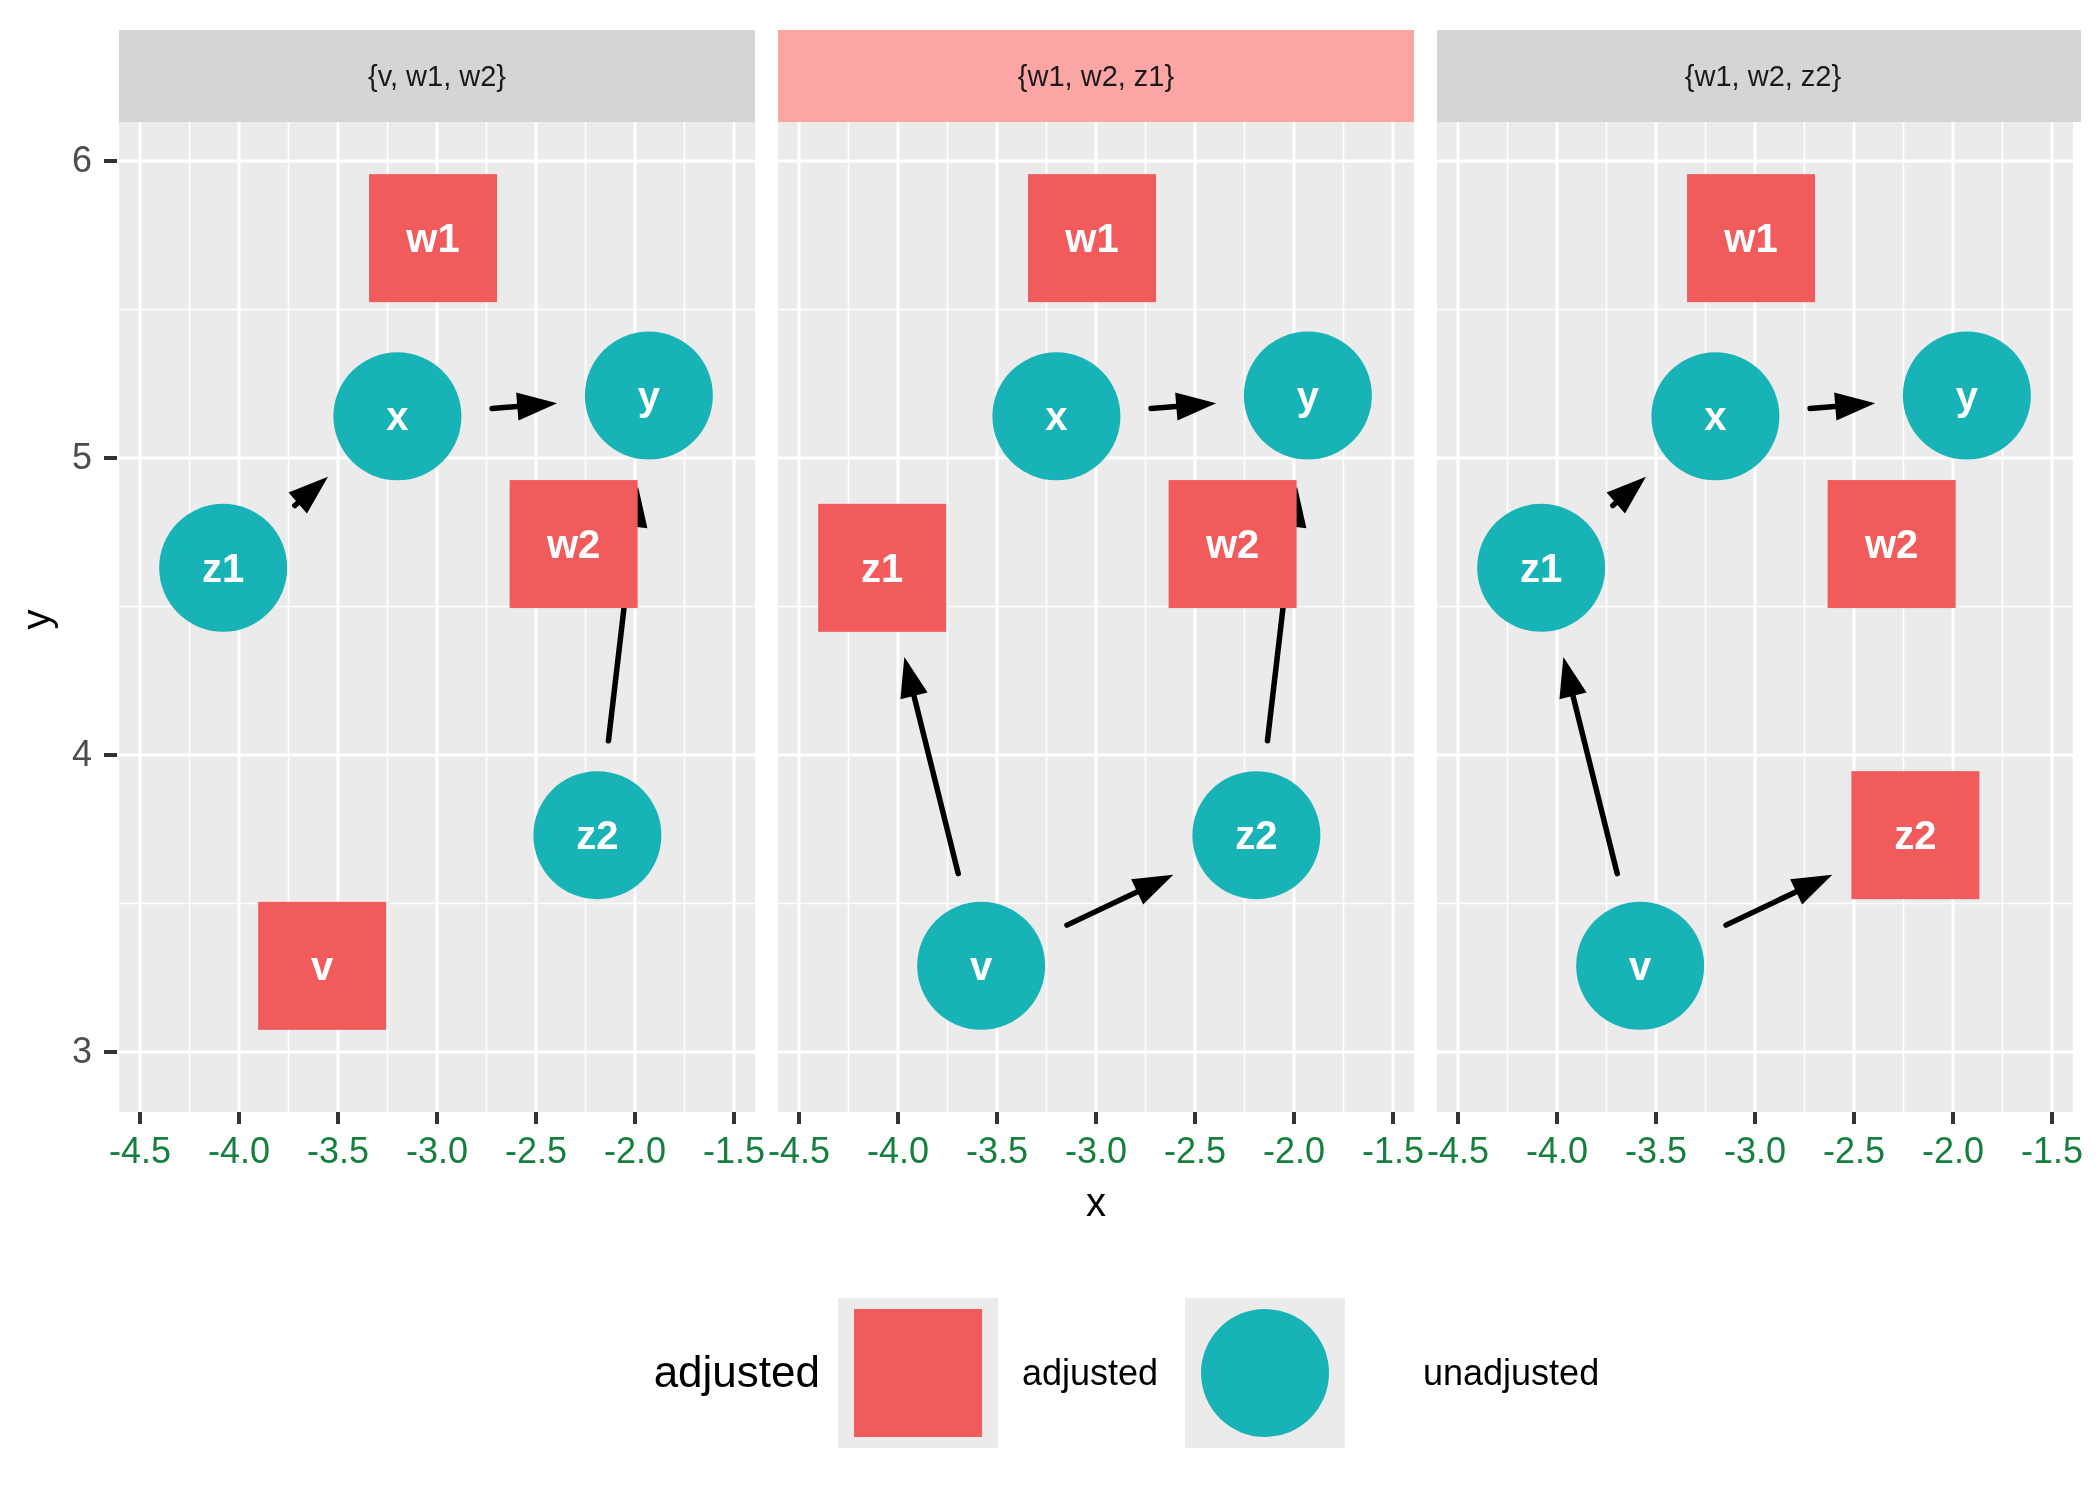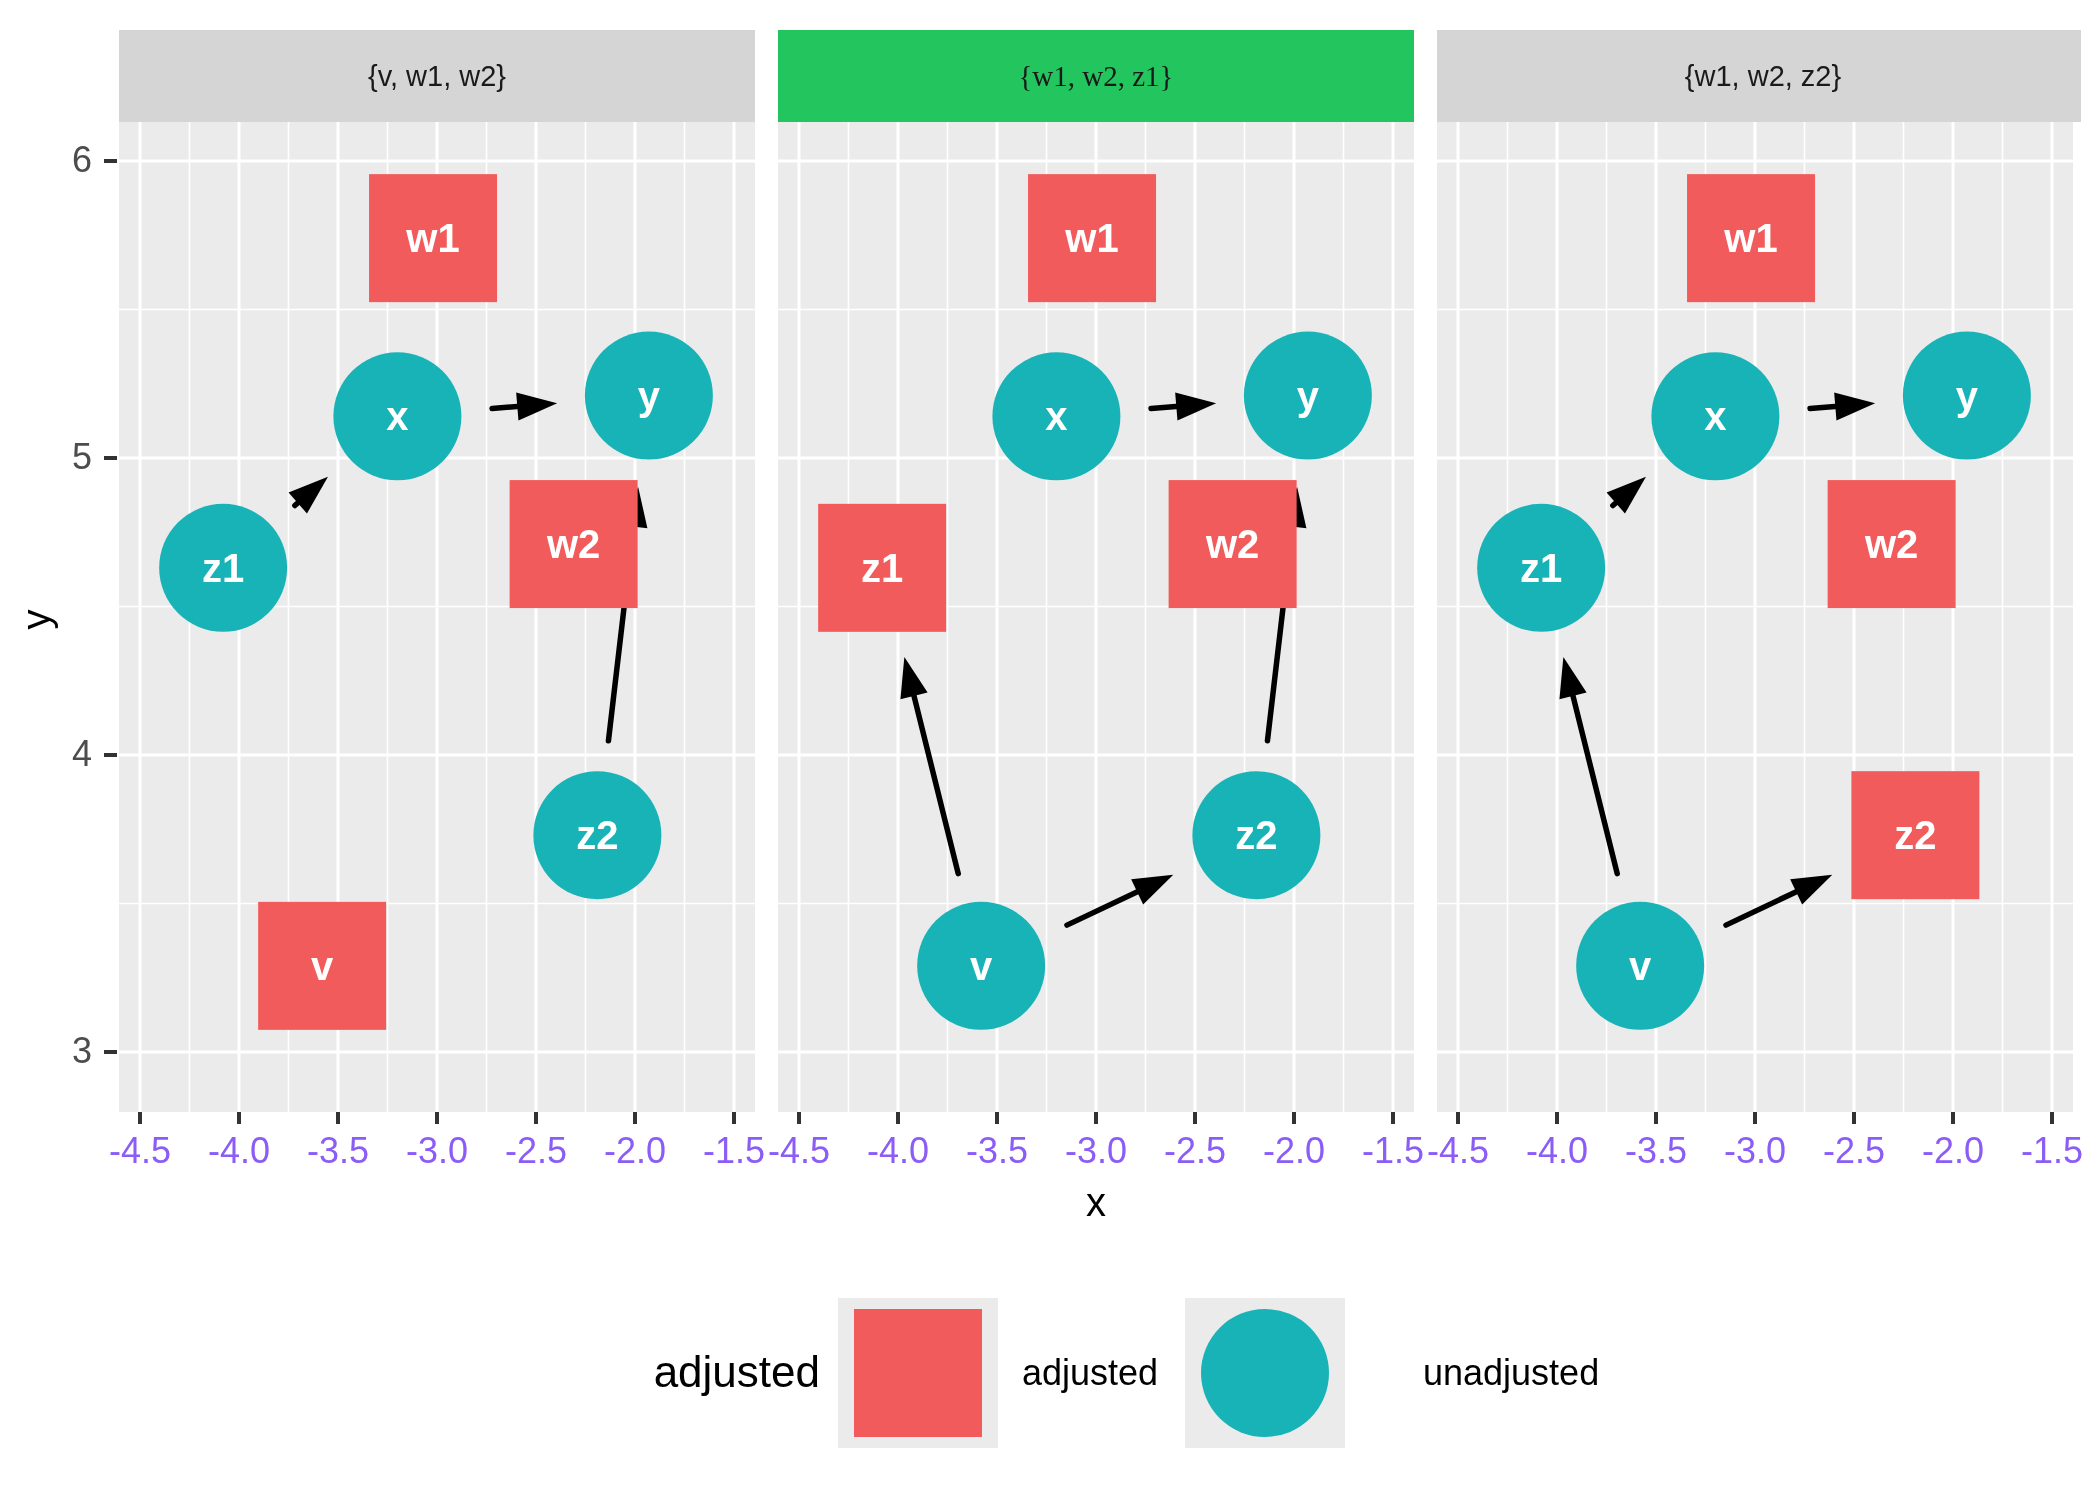--- a/index.html
+++ b/index.html
@@ -4,21 +4,21 @@
 <style>
   html,body{margin:0;padding:0;background:#ffffff;}
   .fig{position:relative;width:2100px;height:1500px;background:#ffffff;
        font-family:"Liberation Sans",sans-serif;overflow:hidden;}
   .strip{position:absolute;top:30px;height:92px;width:636px;
          display:flex;align-items:center;justify-content:center;
          font-size:29px;color:#1a1a1a;}
   .panel-svg{position:absolute;top:122px;}
   .xtick-dash{position:absolute;top:1112px;width:4px;height:12px;}
   .xtick-label{position:absolute;top:1130px;width:110px;text-align:center;
-               font-size:36px;color:#8b5cf6;}
+               font-size:36px;color:#15803d;}
   .ytick-dash{position:absolute;left:104px;width:13px;height:4px;}
   .ytick-label{position:absolute;left:30px;width:62px;text-align:right;
                font-size:36px;color:#4d4d4d;}
   .axis-title-x{position:absolute;left:1046px;top:1180px;width:100px;
                 text-align:center;font-size:40px;color:#000;}
   .axis-title-y{position:absolute;left:8px;top:597px;width:56px;text-align:center;
                 font-size:40px;color:#000;transform:rotate(-90deg);}
   .legend{position:absolute;left:0;top:0;width:1724px;height:1500px;pointer-events:none;}
   .legend-title{position:absolute;left:560px;top:1347px;width:260px;
                 text-align:right;font-size:44px;color:#000;}
@@ -105,21 +105,21 @@
       <div class="xtick-dash" style="left: 335.996px; background: rgb(51, 51, 51);"></div>
       <div class="xtick-label" style="left: 282.996px;">-3.5</div>
       <div class="xtick-dash" style="left: 435px; background: rgb(51, 51, 51);"></div>
       <div class="xtick-label" style="left: 382px;">-3.0</div>
       <div class="xtick-dash" style="left: 534.004px; background: rgb(51, 51, 51);"></div>
       <div class="xtick-label" style="left: 481.004px;">-2.5</div>
       <div class="xtick-dash" style="left: 633.007px; background: rgb(51, 51, 51);"></div>
       <div class="xtick-label" style="left: 580.007px;">-2.0</div>
       <div class="xtick-dash" style="left: 732.011px; background: rgb(51, 51, 51);"></div>
       <div class="xtick-label" style="left: 679.011px;">-1.5</div>
-      <div class="strip" style="left: 778px; background: #22c55e; font-family: Liberation Serif, serif;">{w1, w2, z1}</div>
+      <div class="strip" style="left: 778px; background: #fca5a5;">{w1, w2, z1}</div>
       <svg width="636" height="990" viewBox="0 0 636 990" class="panel-svg" style="left: 778px;">
         <rect x="0" y="0" width="636" height="990" fill="#EBEBEB"></rect>
         <g>
           <line x1="70.49066002490659" x2="70.49066002490659" y1="0" y2="990" stroke="#FFFFFF" stroke-width="1.6"></line>
           <line x1="169.49439601494393" x2="169.49439601494393" y1="0" y2="990" stroke="#FFFFFF" stroke-width="1.6"></line>
           <line x1="268.4981320049813" x2="268.4981320049813" y1="0" y2="990" stroke="#FFFFFF" stroke-width="1.6"></line>
           <line x1="367.50186799501864" x2="367.50186799501864" y1="0" y2="990" stroke="#FFFFFF" stroke-width="1.6"></line>
           <line x1="466.50560398505604" x2="466.50560398505604" y1="0" y2="990" stroke="#FFFFFF" stroke-width="1.6"></line>
           <line x1="565.5093399750934" x2="565.5093399750934" y1="0" y2="990" stroke="#FFFFFF" stroke-width="1.6"></line>
           <line y1="187.4257425742575" y2="187.4257425742575" x1="0" x2="636" stroke="#FFFFFF" stroke-width="1.6"></line>

